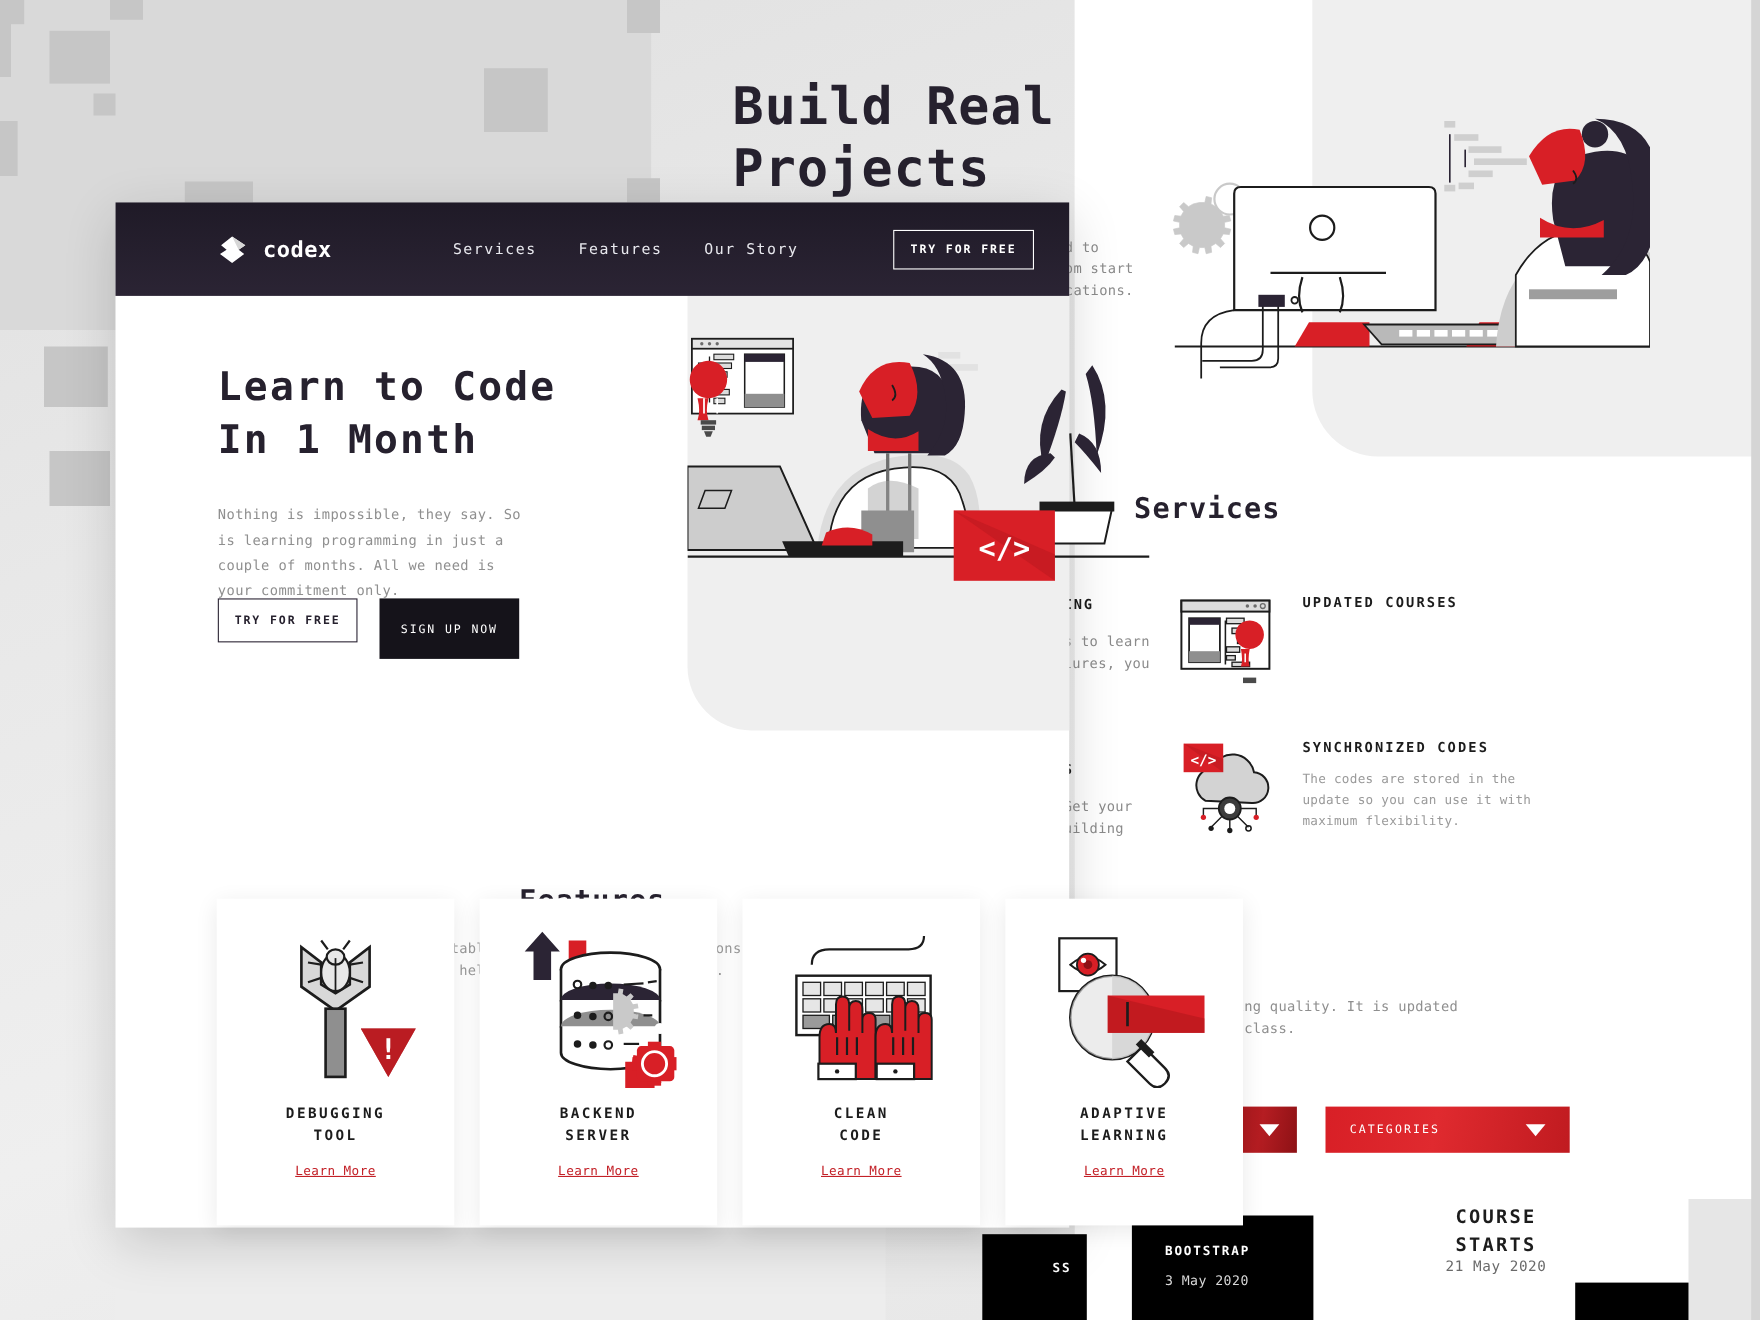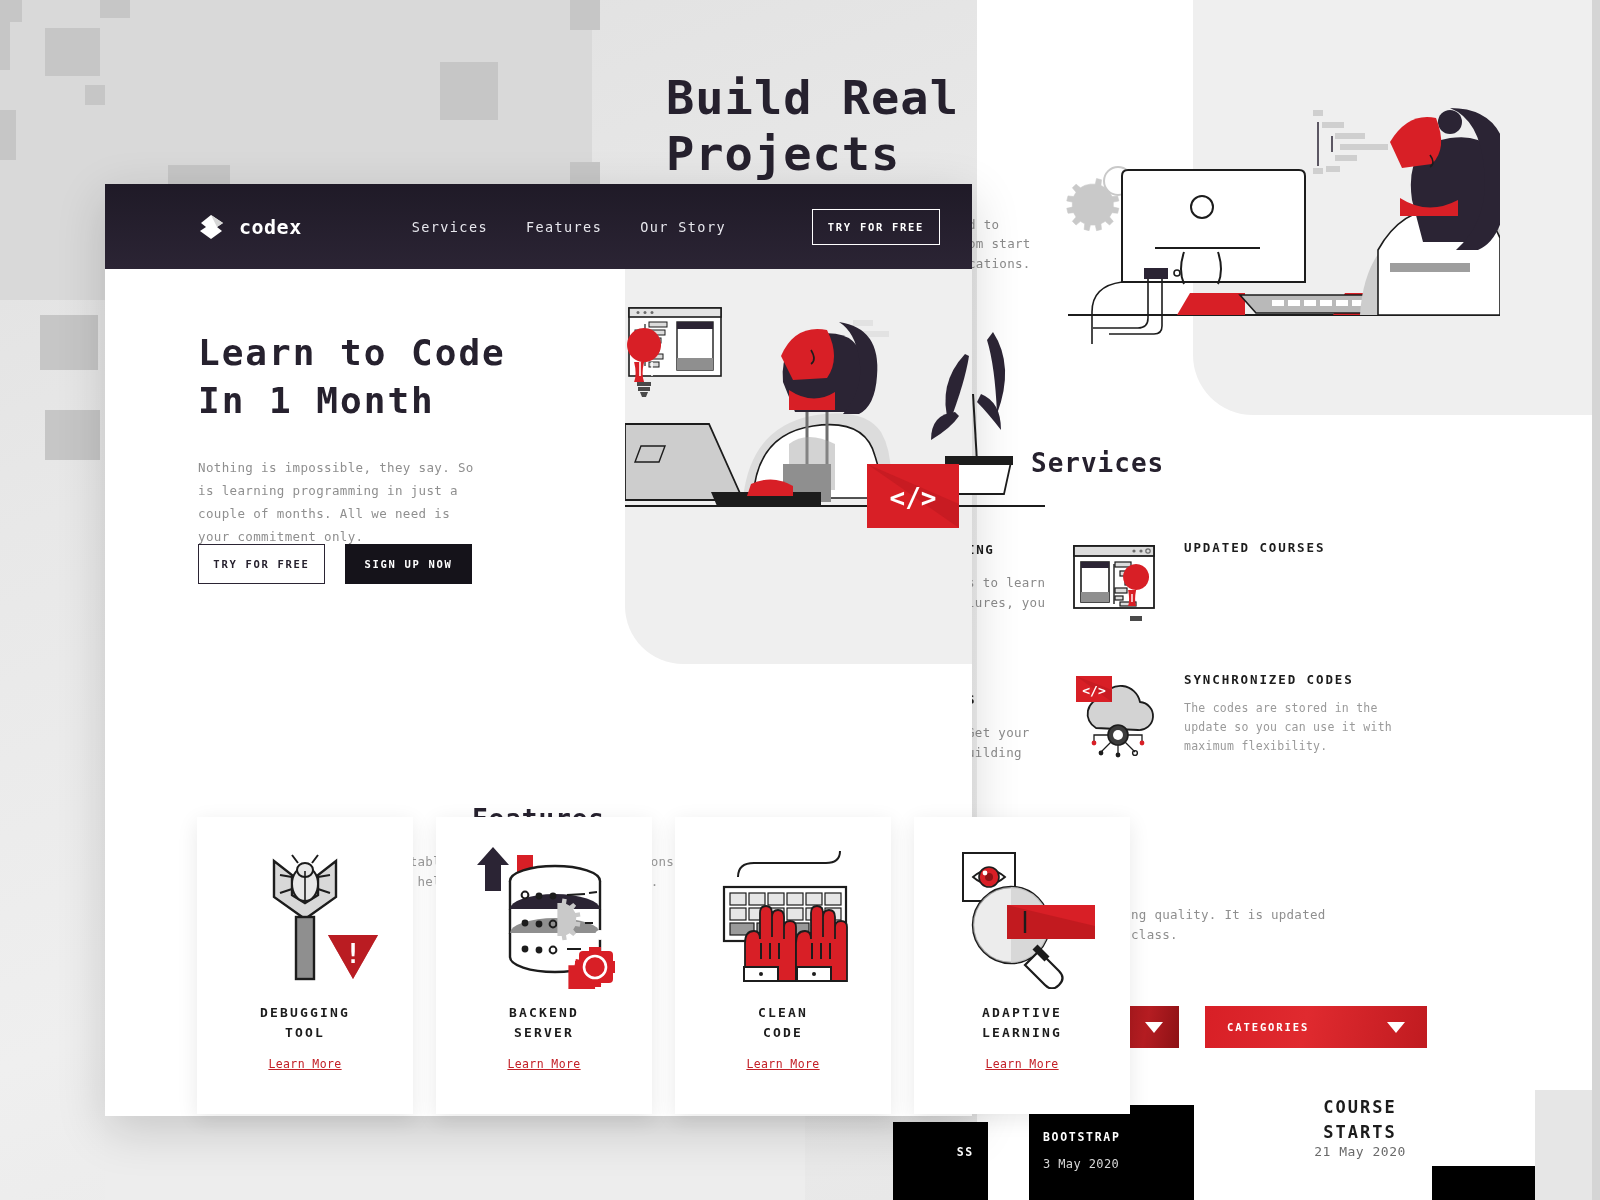--- a/index.html
+++ b/index.html
@@ -106,22 +106,22 @@
     position:absolute; left:93px; top:187px; width:285px;
     font-size:12.5px; line-height:1.85; color:#8f8f8f; letter-spacing:.35px;
   }
   #hero-buttons { position:absolute; left:93px; top:275px; display:flex; gap:20px; }
   #btn-try {
     width:127px; height:40px; border:1.5px solid #2b2434; background:#fff;
     color:#26212e; font-size:10.5px; font-weight:700; letter-spacing:1.7px;
     display:flex; align-items:center; justify-content:center; cursor:pointer;
   }
   #btn-signup {
-    width:127px; height:40px; background:#15131a; border:none;
-    color:#ffffff; font-size:10.5px; font-weight:700; letter-spacing:1.7px;
+    width:127px; height:55px; background:#15131a; border:none;
+    color:#ffffff; font-size:10.5px; font-weight:400; letter-spacing:1.7px;
     display:flex; align-items:center; justify-content:center; cursor:pointer;
   }
   #hero-illustration { position:absolute; left:520px; top:25px; width:420px; height:250px; }
 
   
   #features-title {
     position:absolute; left:0; top:620px; width:867px; text-align:center;
     font-size:26px; font-weight:700; color:#26212e; letter-spacing:1px;
   }
   #features-sub {
@@ -179,36 +179,36 @@
     display:flex; align-items:center; justify-content:flex-end; padding-right:16px;
     cursor:pointer;
   }
   #dd-categories {
     position:absolute; left:1205px; top:1006px; width:222px; height:42px;
     background:linear-gradient(100deg,#d81f26 0%,#e02a2f 45%,#c01b20 100%);
     display:flex; align-items:center; justify-content:space-between;
     padding:0 22px; cursor:pointer;
   }
   .dd-label {
-    color:#fff; font-size:10.5px; font-weight:700; letter-spacing:1.9px;
+    color:#fff; font-size:10.5px; font-weight:400; letter-spacing:1.9px;
   }
   .caret { width:0; height:0; border-left:9px solid transparent;
            border-right:9px solid transparent; border-top:11px solid #ffffff; }
 
   
   .course-card {
     position:absolute; background:#000000; color:#ffffff; overflow:hidden;
   }
   #course-partial { left:893px; top:1122px; width:95px; height:78px; }
   #course-partial .cc-name { position:absolute; right:14px; top:23px; }
   #course-bootstrap { left:1029px; top:1105px; width:165px; height:95px; }
   #course-black-right { left:1432px; top:1166px; width:103px; height:34px; }
   .cc-name { font-size:11.5px; font-weight:700; letter-spacing:1.7px; }
   .cc-date { margin-top:13px; font-size:12px; color:#d8d8d8; letter-spacing:.4px; }
-  #course-bootstrap .cc-inner { padding:25px 0 0 14px; }
+  #course-bootstrap .cc-inner { padding:25px 0 0 30px; }
 
   #course-starts {
     position:absolute; left:1275px; top:1095px; width:170px; text-align:center;
   }
   #course-starts .cs-title {
     font-size:17px; font-weight:700; color:#1c1c1c; letter-spacing:2px; line-height:1.45;
   }
   #course-starts .cs-date {
     font-size:13px; color:#6a6a6a; letter-spacing:.5px;
   }

